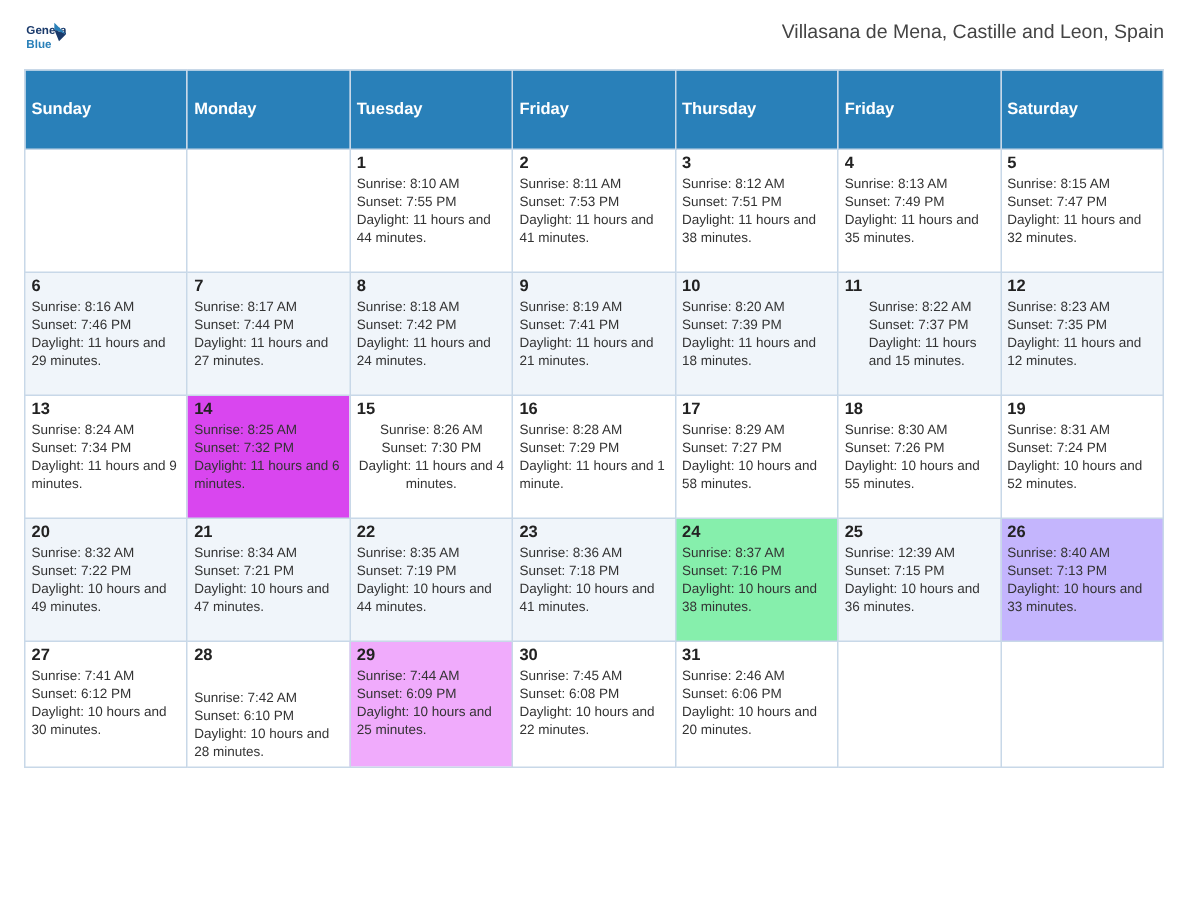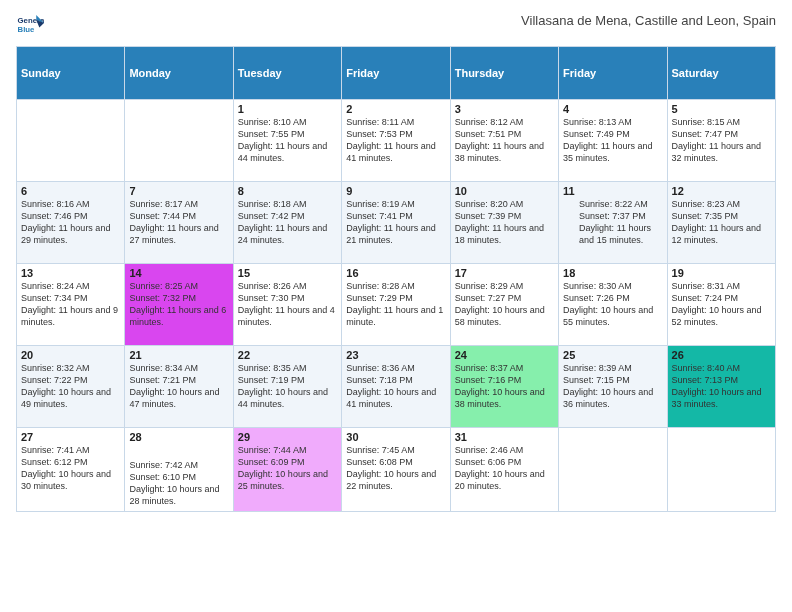--- a/index.html
+++ b/index.html
@@ -211,21 +211,21 @@
 Daylight: 11 hours and 9 minutes.</div>
           </td>
           <td style="background: #d946ef;">
             <span class="day-num">14</span>
             <div class="cell-text" style="white-space: pre-line;">Sunrise: 8:25 AM
 Sunset: 7:32 PM
 Daylight: 11 hours and 6 minutes.</div>
           </td>
           <td style="background: rgb(255, 255, 255);">
             <span class="day-num">15</span>
-            <div class="cell-text" style="white-space: pre-line;">Sunrise: 8:26 AM
+            <div class="cell-text" style="white-space: pre-line; text-align: center;">Sunrise: 8:26 AM
 Sunset: 7:30 PM
 Daylight: 11 hours and 4 minutes.</div>
           </td>
           <td style="background: rgb(255, 255, 255);">
             <span class="day-num">16</span>
             <div class="cell-text" style="white-space: pre-line;">Sunrise: 8:28 AM
 Sunset: 7:29 PM
 Daylight: 11 hours and 1 minute.</div>
           </td>
           <td style="background: rgb(255, 255, 255);">
@@ -273,25 +273,25 @@
 Daylight: 10 hours and 41 minutes.</div>
           </td>
           <td style="background: #86efac;">
             <span class="day-num">24</span>
             <div class="cell-text" style="white-space: pre-line;">Sunrise: 8:37 AM
 Sunset: 7:16 PM
 Daylight: 10 hours and 38 minutes.</div>
           </td>
           <td style="background: rgb(240, 245, 250);">
             <span class="day-num">25</span>
-            <div class="cell-text" style="white-space: pre-line;">Sunrise: 8:39 AM
+            <div class="cell-text" style="white-space: pre-line;">Sunrise: 12:39 AM
 Sunset: 7:15 PM
 Daylight: 10 hours and 36 minutes.</div>
           </td>
-          <td style="background: #14b8a6; margin-top: 13px;">
+          <td style="background: #c4b5fd; margin-top: 13px;">
             <span class="day-num">26</span>
             <div class="cell-text" style="white-space: pre-line;">Sunrise: 8:40 AM
 Sunset: 7:13 PM
 Daylight: 10 hours and 33 minutes.</div>
           </td>
         </tr>
         <tr>
           <td style="background: rgb(255, 255, 255);">
             <span class="day-num">27</span>
             <div class="cell-text" style="white-space: pre-line;">Sunrise: 7:41 AM

